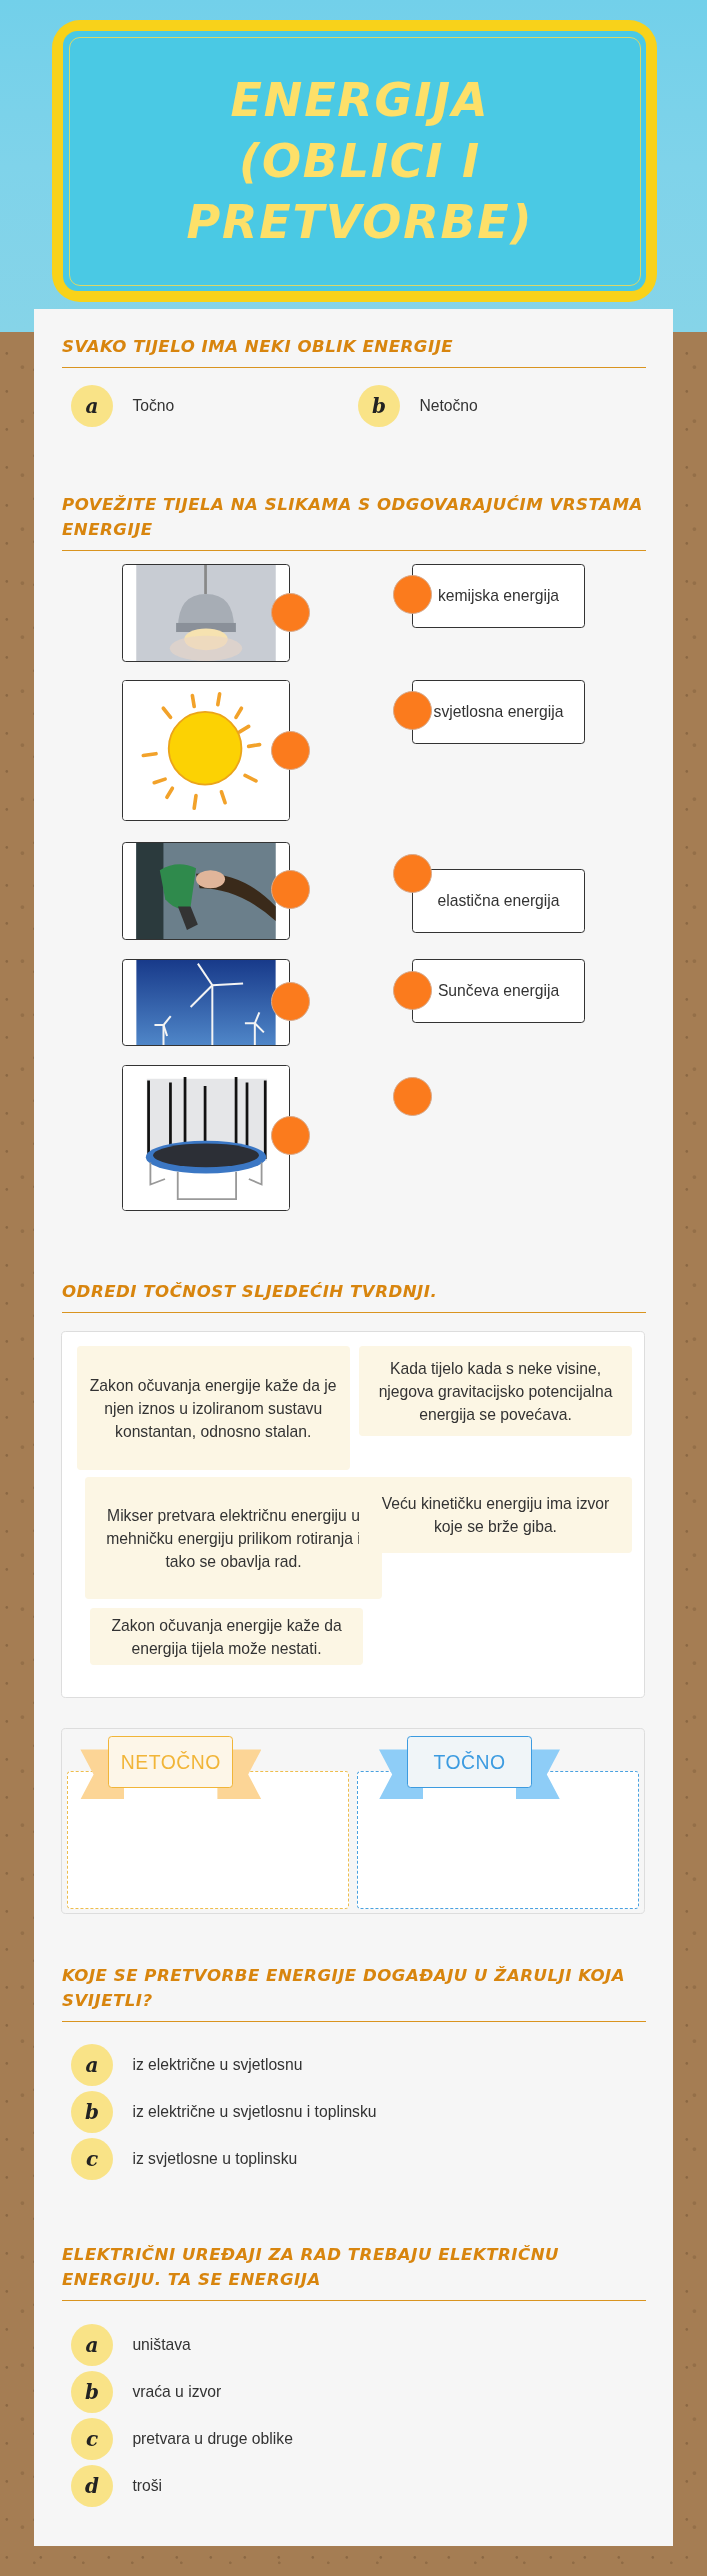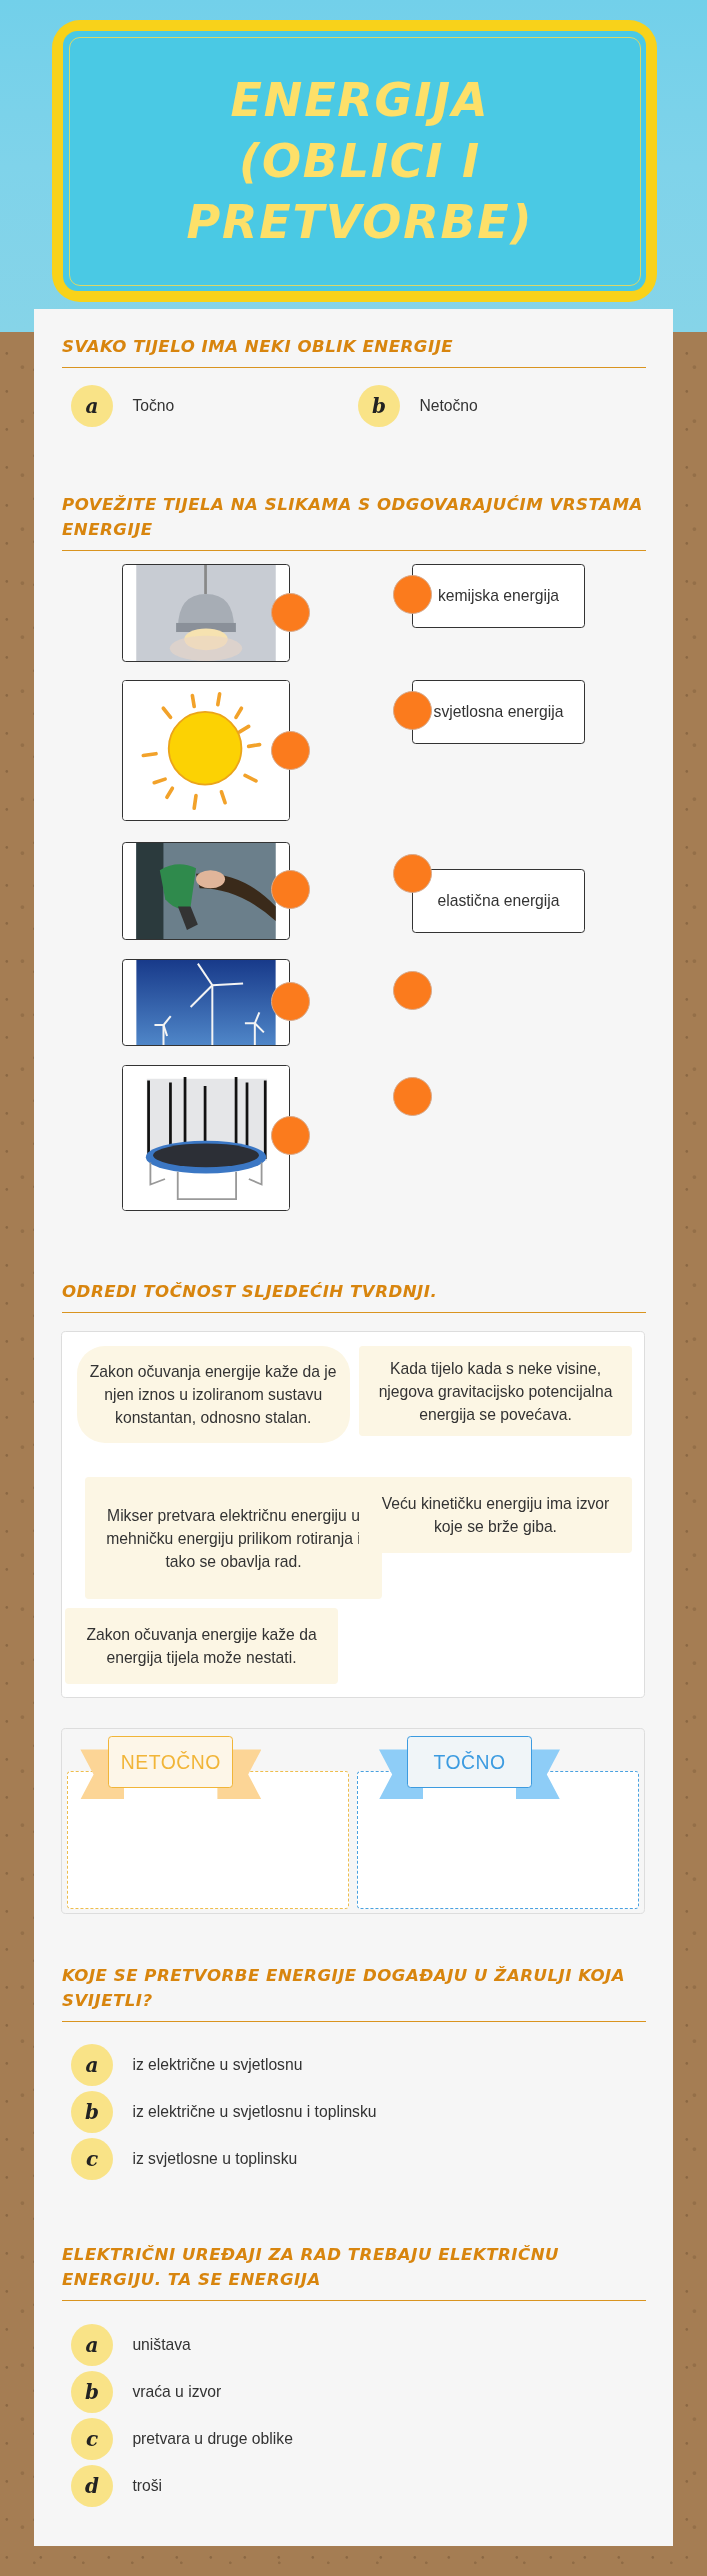--- a/index.html
+++ b/index.html
@@ -223,32 +223,33 @@
 
   <div class="word-box" style="top:255px;">kemijska energija</div>
   <div class="dot" style="left:359px; top:266px;"></div>
 
   <div class="word-box" style="top:371px;">svjetlosna energija</div>
   <div class="dot" style="left:359px; top:382px;"></div>
 
   <div class="word-box" style="top:560px;">elastična energija</div>
   <div class="dot" style="left:359px; top:545px;"></div>
 
+  <div class="word-box" style="top:650px;">Sunčeva energija</div>
   <div class="dot" style="left:359px; top:662px;"></div>
 
   <div class="dot" style="left:359px; top:768px;"></div>
 
   <div class="q-title" style="top:970px;">Odredi točnost sljedećih tvrdnji.</div>
 
   <div class="stmt-panel">
-    <div class="stmt" style="left:14.7px; top:14px; width:273px; height:97px;border-radius:28px;">Zakon očuvanja energije kaže da je njen iznos u izoliranom sustavu konstantan, odnosno stalan.</div>
+    <div class="stmt" style="left:14.7px; top:14px; width:273px; height:124px;">Zakon očuvanja energije kaže da je njen iznos u izoliranom sustavu konstantan, odnosno stalan.</div>
     <div class="stmt" style="left:297px; top:14px; width:273px; height:90px;">Kada tijelo kada s neke visine, njegova gravitacijsko potencijalna energija se povećava.</div>
     <div class="stmt" style="left:23px; top:145px; width:297px; height:122px;">Mikser pretvara električnu energiju u mehničku energiju prilikom rotiranja i tako se obavlja rad.</div>
     <div class="stmt" style="left:297px; top:145px; width:273px; height:76px;">Veću kinetičku energiju ima izvor koje se brže giba.</div>
-    <div class="stmt" style="left:3px; top:276px; width:273px; height:76px;">Zakon očuvanja energije kaže da energija tijela može nestati.</div>
+    <div class="stmt" style="left:28px; top:276px; width:273px; height:57px;">Zakon očuvanja energije kaže da energija tijela može nestati.</div>
   </div>
 
   <div class="sort-panel">
     <div class="bin left"></div>
     <div class="bin right"></div>
 
     <div class="ribbon" style="left:18.4px;">
       <div class="ribbon-tail" style="left:0; background:#fcd596; clip-path:polygon(0 0,100% 0,100% 100%,0 100%,30% 50%);"></div>
       <div class="ribbon-tail" style="right:0; background:#fcd596; clip-path:polygon(0 0,100% 0,70% 50%,100% 100%,0 100%);"></div>
       <div class="ribbon-label" style="background:#fdf6e8; border:1.8px solid #f1b538; color:#f1b538;">NETOČNO</div>

